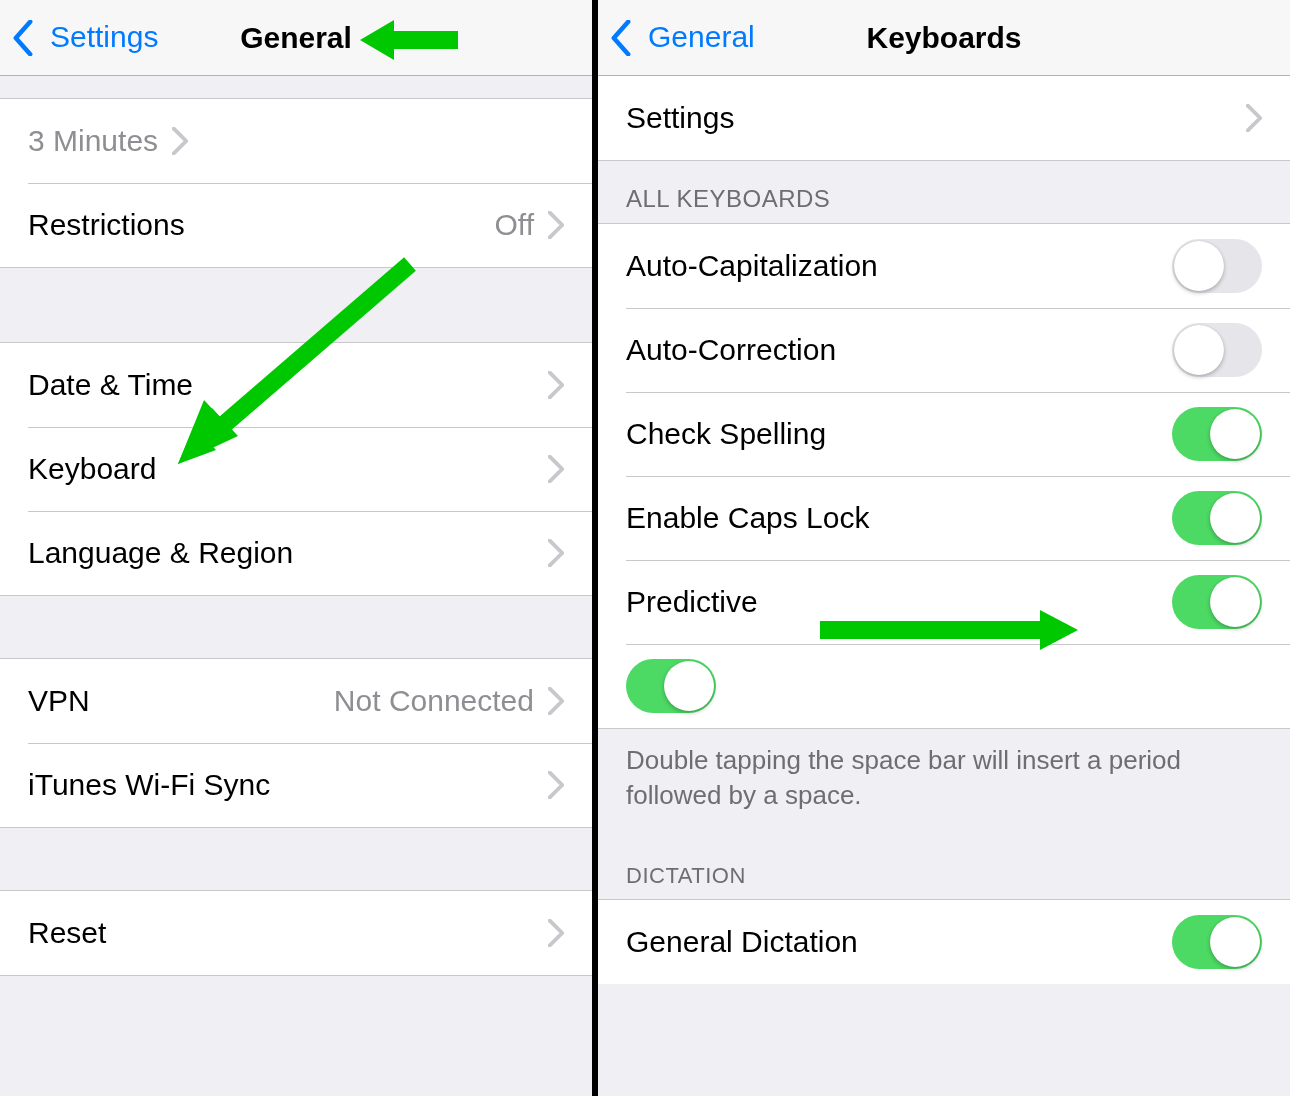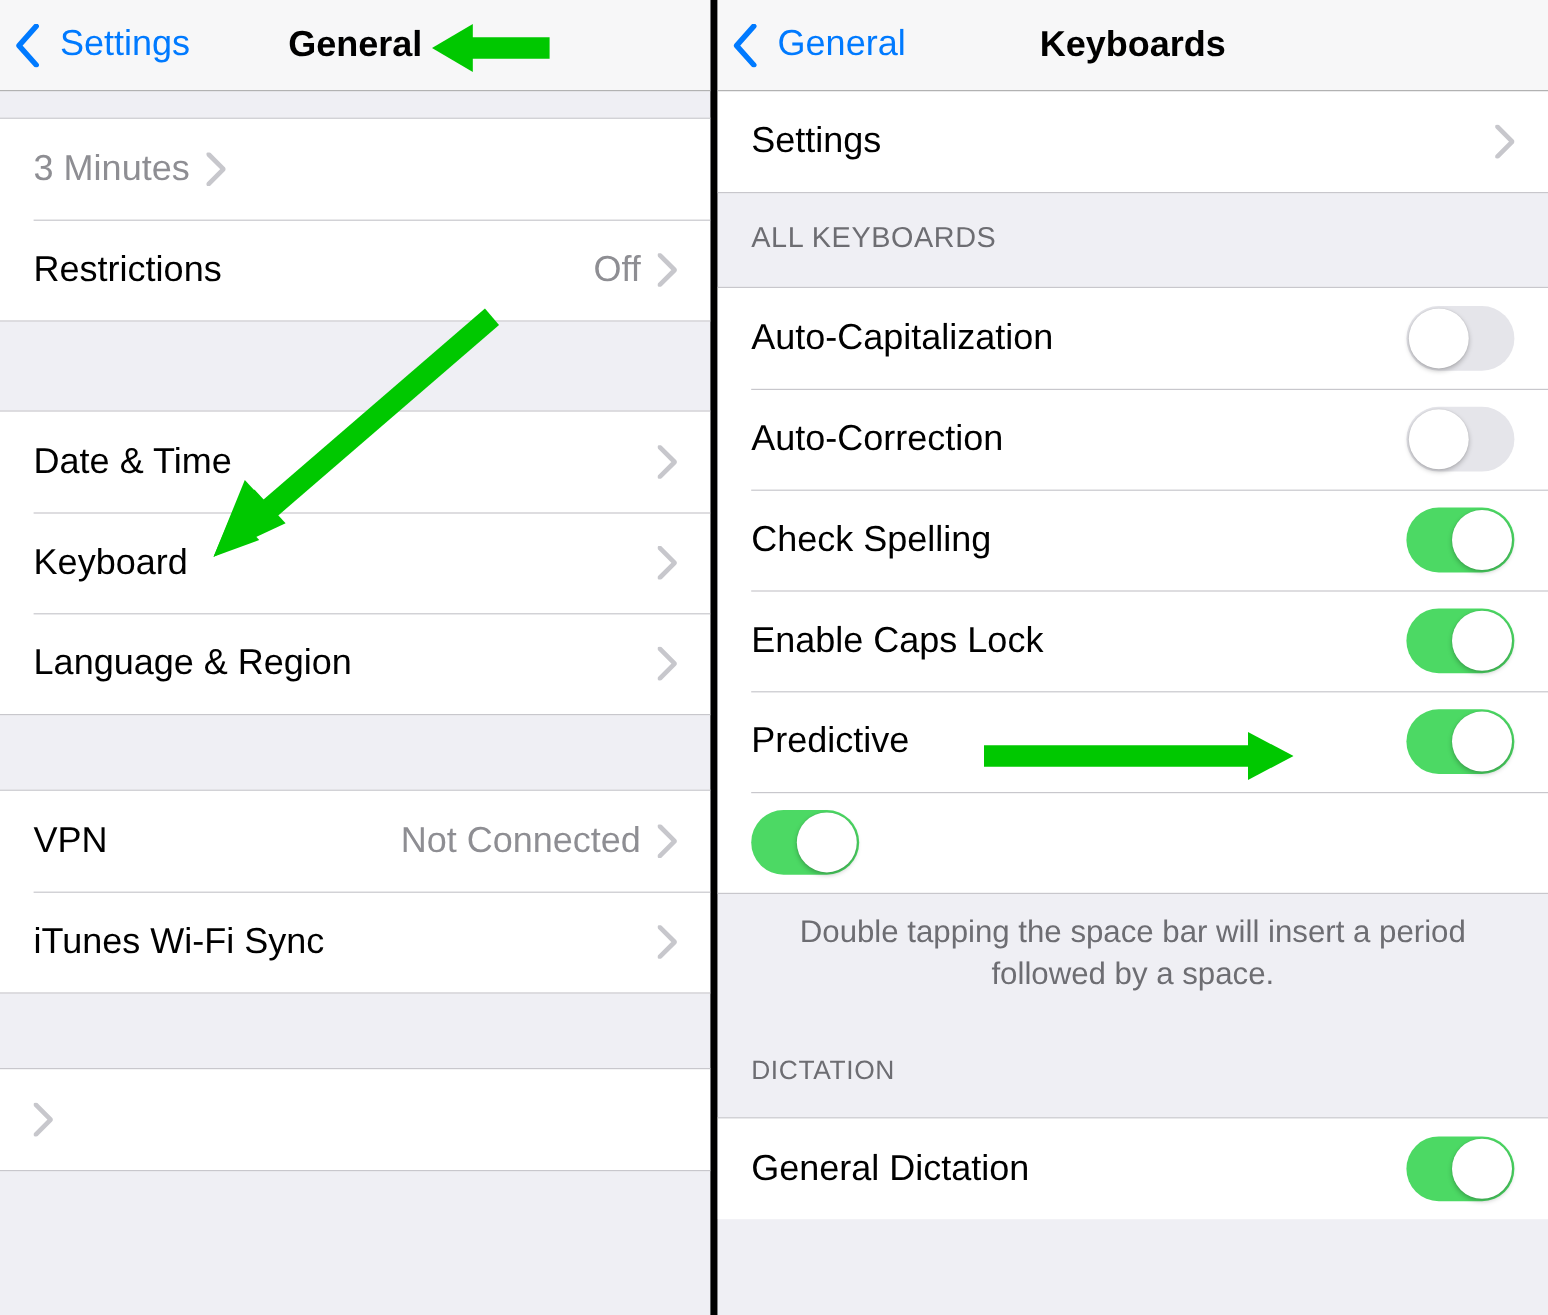--- a/index.html
+++ b/index.html
@@ -44,31 +44,30 @@
   font-size: 30px;
   font-weight: 600;
   color: #000;
   pointer-events: none;
 }
 
 .group { background: #fff; border-top: 1px solid #c8c7cc; border-bottom: 1px solid #c8c7cc; }
 .group-header {
   font-size: 24px;
   color: #6d6d72;
-  padding: 24px 28px 26px;
+  padding: 24px 28px 10px;
   text-transform: uppercase;
   letter-spacing: 0.5px;
 }
 .group-header.small { font-size: 22px; }
 .group-footer {
   font-size: 26px;
   color: #6d6d72;
   padding: 14px 28px 10px;
   line-height: 1.35;
-  text-align: center;
 }
 .gap-sm { height: 22px; }
 
 .cell {
   display: flex;
   align-items: center;
   min-height: 84px;
   padding: 0 28px;
   font-size: 30px;
   color: #000;
@@ -189,20 +188,21 @@
           <svg viewBox="0 0 10 18">
             <polyline points="1,1 9,9 1,17" fill="none" stroke="#c7c7cc" stroke-width="2.5" stroke-linecap="round" stroke-linejoin="round"></polyline>
           </svg>
         </span>
     </div>
   </div>
 
   <div style="height:62px"></div>
   <div class="group">
     <div class="cell">
+      <span class="cell-label">Reset</span>
       <span class="chevron">
           <svg viewBox="0 0 10 18">
             <polyline points="1,1 9,9 1,17" fill="none" stroke="#c7c7cc" stroke-width="2.5" stroke-linecap="round" stroke-linejoin="round"></polyline>
           </svg>
         </span>
     </div>
   </div>
 
   <svg class="arrow" style="left:360px;top:14px;width:100px;height:52px" viewBox="0 0 100 52">
     <line x1="98" y1="26" x2="20" y2="26" stroke="#00c800" stroke-width="18"></line>

